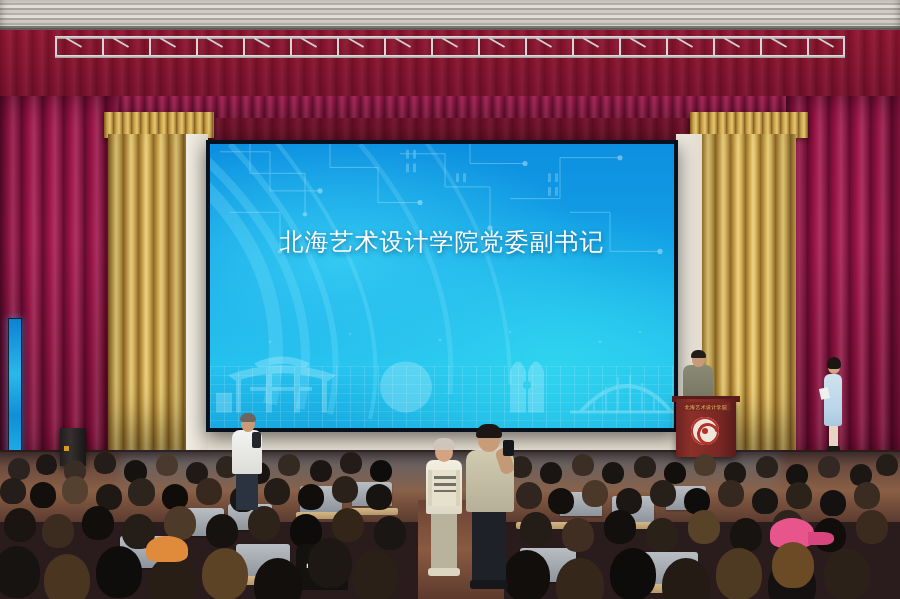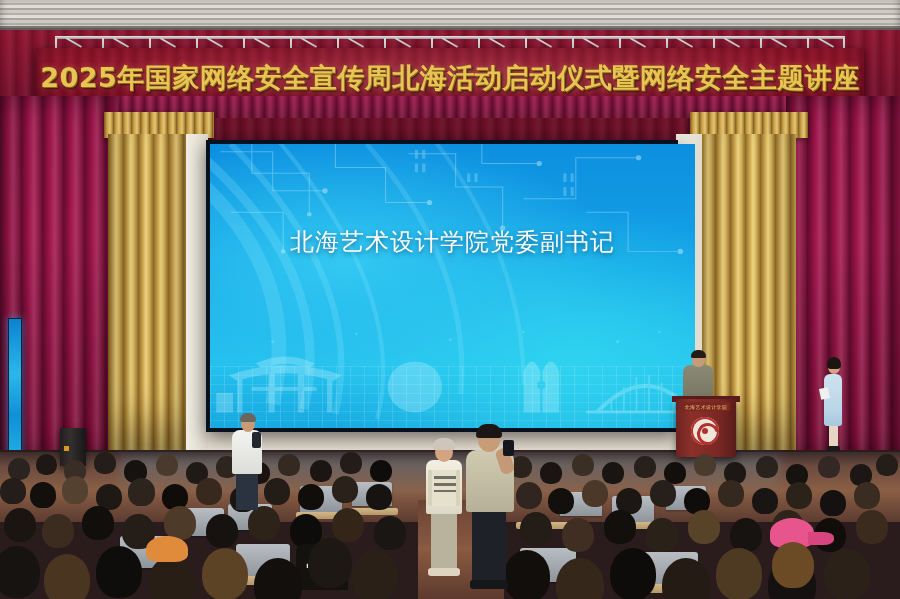--- a/index.html
+++ b/index.html
@@ -90,21 +90,21 @@
   .wallstrip.r{left:676px;width:26px;}
 
   
   .screen-frame{left:206px;top:140px;width:472px;height:292px;
     background:#05111e;padding:4px;box-sizing:border-box;
     box-shadow:0 6px 18px rgba(0,0,0,.55);}
   .screen{position:relative;width:100%;height:100%;overflow:hidden;
     background:
       radial-gradient(ellipse at 28% 42%, #33c9f2 0%, rgba(51,201,242,0) 55%),
       radial-gradient(ellipse at 75% 78%, #2fd3ef 0%, rgba(47,211,239,0) 50%),
-      linear-gradient(to bottom,#0d8fe0 0%,#14a4e6 45%,#24c1ee 78%,#17a9e0 100%); padding-left: 21px;}
+      linear-gradient(to bottom,#0d8fe0 0%,#14a4e6 45%,#24c1ee 78%,#17a9e0 100%);}
   .screen .circuit{position:absolute;left:0;top:0;width:100%;height:55%;opacity:.45;}
   .screen .arcs{position:absolute;left:0;top:0;width:100%;height:100%;opacity:.5;}
   .screen .skyline{position:absolute;left:0;bottom:0;width:100%;height:36%;opacity:.55;}
   .screen .grid{position:absolute;left:0;bottom:0;width:100%;height:22%;
     background:
       repeating-linear-gradient(90deg,rgba(255,255,255,.13) 0px,rgba(255,255,255,.13) 1px,rgba(0,0,0,0) 1px,rgba(0,0,0,0) 14px),
       repeating-linear-gradient(to bottom,rgba(255,255,255,.10) 0px,rgba(255,255,255,.10) 1px,rgba(0,0,0,0) 1px,rgba(0,0,0,0) 9px);}
   .screen-text{position:absolute;left:0;width:100%;text-align:center;color:#fff;}
   .screen-line1{top:82px;font-size:24px;letter-spacing:1px;
     text-shadow:0 2px 5px rgba(0,40,80,.55);font-family:"DejaVu Sans","Liberation Sans",sans-serif;}
@@ -254,23 +254,20 @@
     <div class="diag" style="left:433px;transform:rotate(-60deg)"></div>
     <div class="diag" style="left:480px;transform:rotate(-60deg)"></div>
     <div class="diag" style="left:527px;transform:rotate(-60deg)"></div>
     <div class="diag" style="left:574px;transform:rotate(-60deg)"></div>
     <div class="diag" style="left:621px;transform:rotate(-60deg)"></div>
     <div class="diag" style="left:668px;transform:rotate(-60deg)"></div>
     <div class="diag" style="left:715px;transform:rotate(-60deg)"></div>
     <div class="diag" style="left:762px;transform:rotate(-60deg)"></div>
   </div>
 
-  <div class="abs banner">
-    <div class="banner-text">2025年国家网络安全宣传周北海活动启动仪式暨网络安全主题讲座</div>
-  </div>
   <div class="abs banner-fringe"></div>
 
   <div class="abs valance"></div>
   <div class="abs curtain left"></div>
   <div class="abs curtain right"></div>
   <div class="abs gold-valance l"></div>
   <div class="abs gold-valance r"></div>
   <div class="abs gold l"></div>
   <div class="abs gold r"></div>
   <div class="abs wallstrip l"></div>

